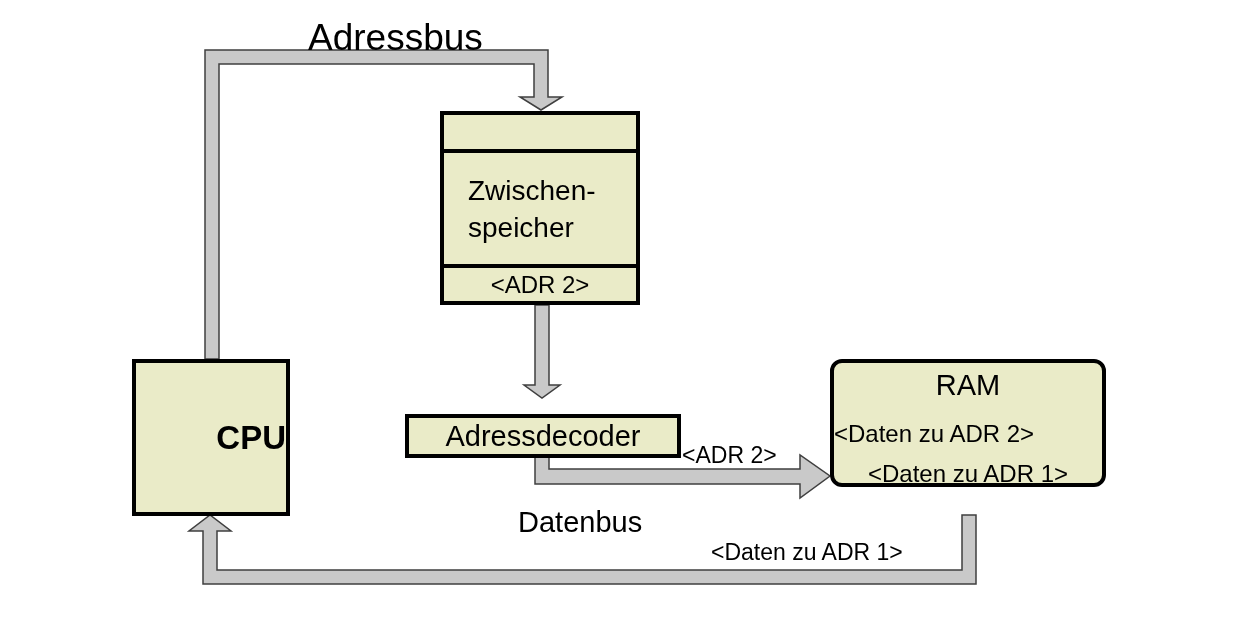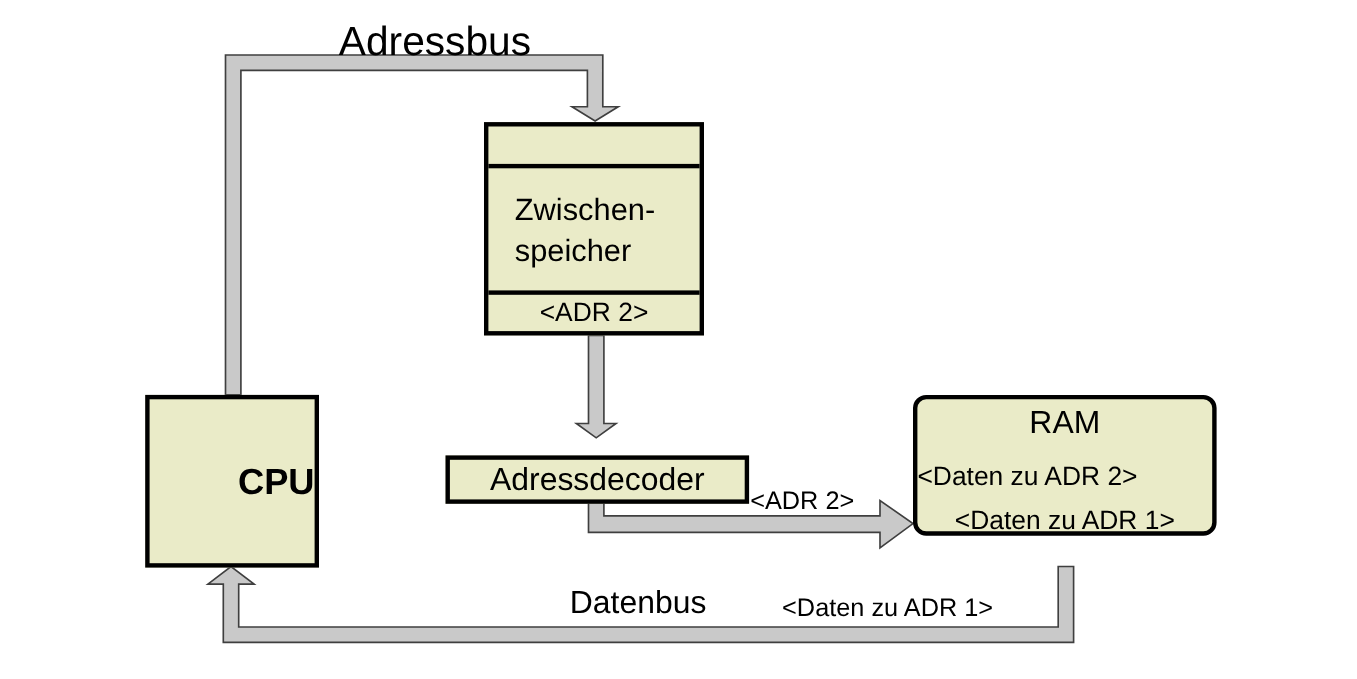--- a/index.html
+++ b/index.html
@@ -28,21 +28,21 @@
   .hdivider{flex:0 0 4px;background:var(--box-border);}
   .buffer-mid{flex:1 1 auto;display:flex;flex-direction:column;justify-content:center;padding-left:24px;font-size:28px;line-height:37px;}
   .buffer-reg{flex:0 0 33px;display:flex;align-items:center;justify-content:center;font-size:24px;}
   .decoder-box{left:405px;top:394px;width:276px;height:44px;display:flex;align-items:center;justify-content:center;font-size:29px;margin-top:20px;}
   .ram-box{left:830px;top:359px;width:276px;height:128px;border-radius:12px;}
   .ram-title{position:absolute;left:0;right:0;top:6px;text-align:center;font-size:29px;line-height:32px;}
   .ram-row1{position:absolute;left:0;right:0;top:57px;text-align:left;font-size:24px;line-height:28px;}
   .ram-row2{position:absolute;left:0;right:0;top:97px;text-align:center;font-size:24px;line-height:28px;}
   .float-label{position:absolute;white-space:nowrap;}
   .lbl-adressbus{left:308px;top:17px;font-size:37px;}
-  .lbl-datenbus{left:518px;top:532px;font-size:29px;}
+  .lbl-datenbus{left:518px;top:506px;font-size:29px;}
   .lbl-datenwert{left:711px;top:539px;font-size:23px;}
   .lbl-adr2{left:682px;top:442px;font-size:23px;}
 </style>
 </head>
 <body>
 
 <div class="canvas">
 
   <svg class="bus-svg" width="1234" height="617" viewBox="0 0 1234 617">
     <polygon points="205,359 205,50 548,50 548,97 562,97 541,110 520,97 534,97 534,64 219,64 219,359"></polygon>

